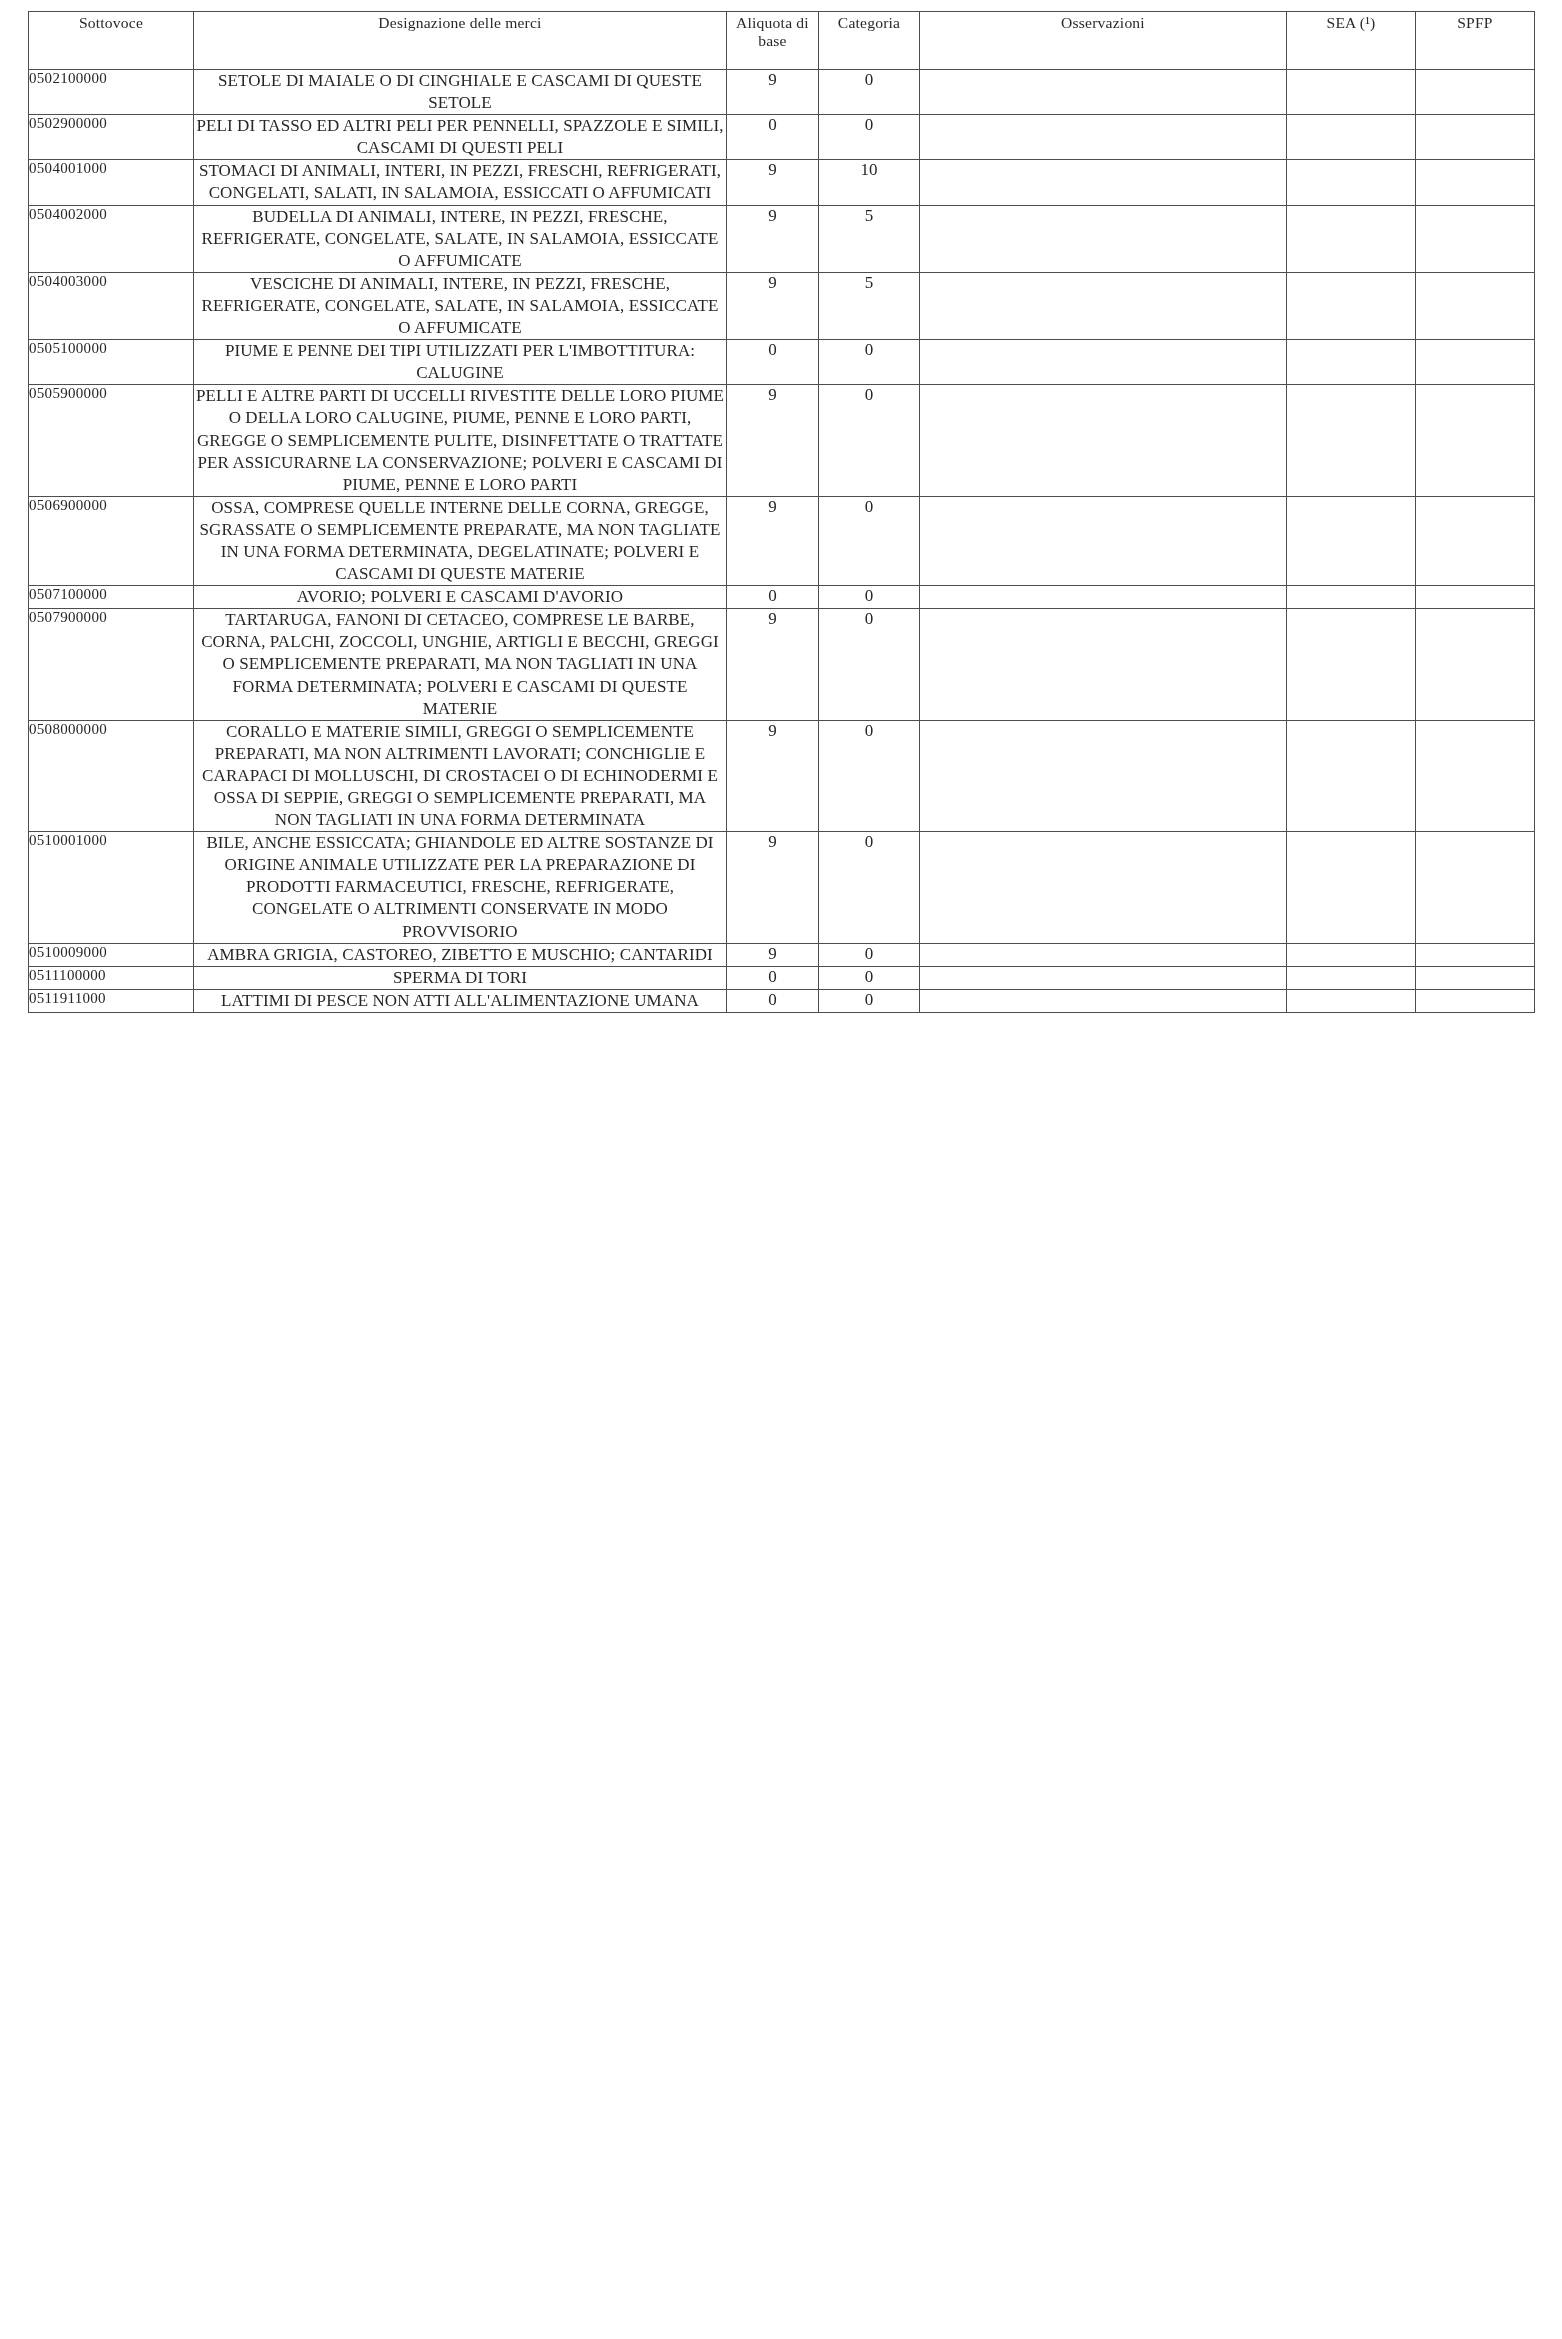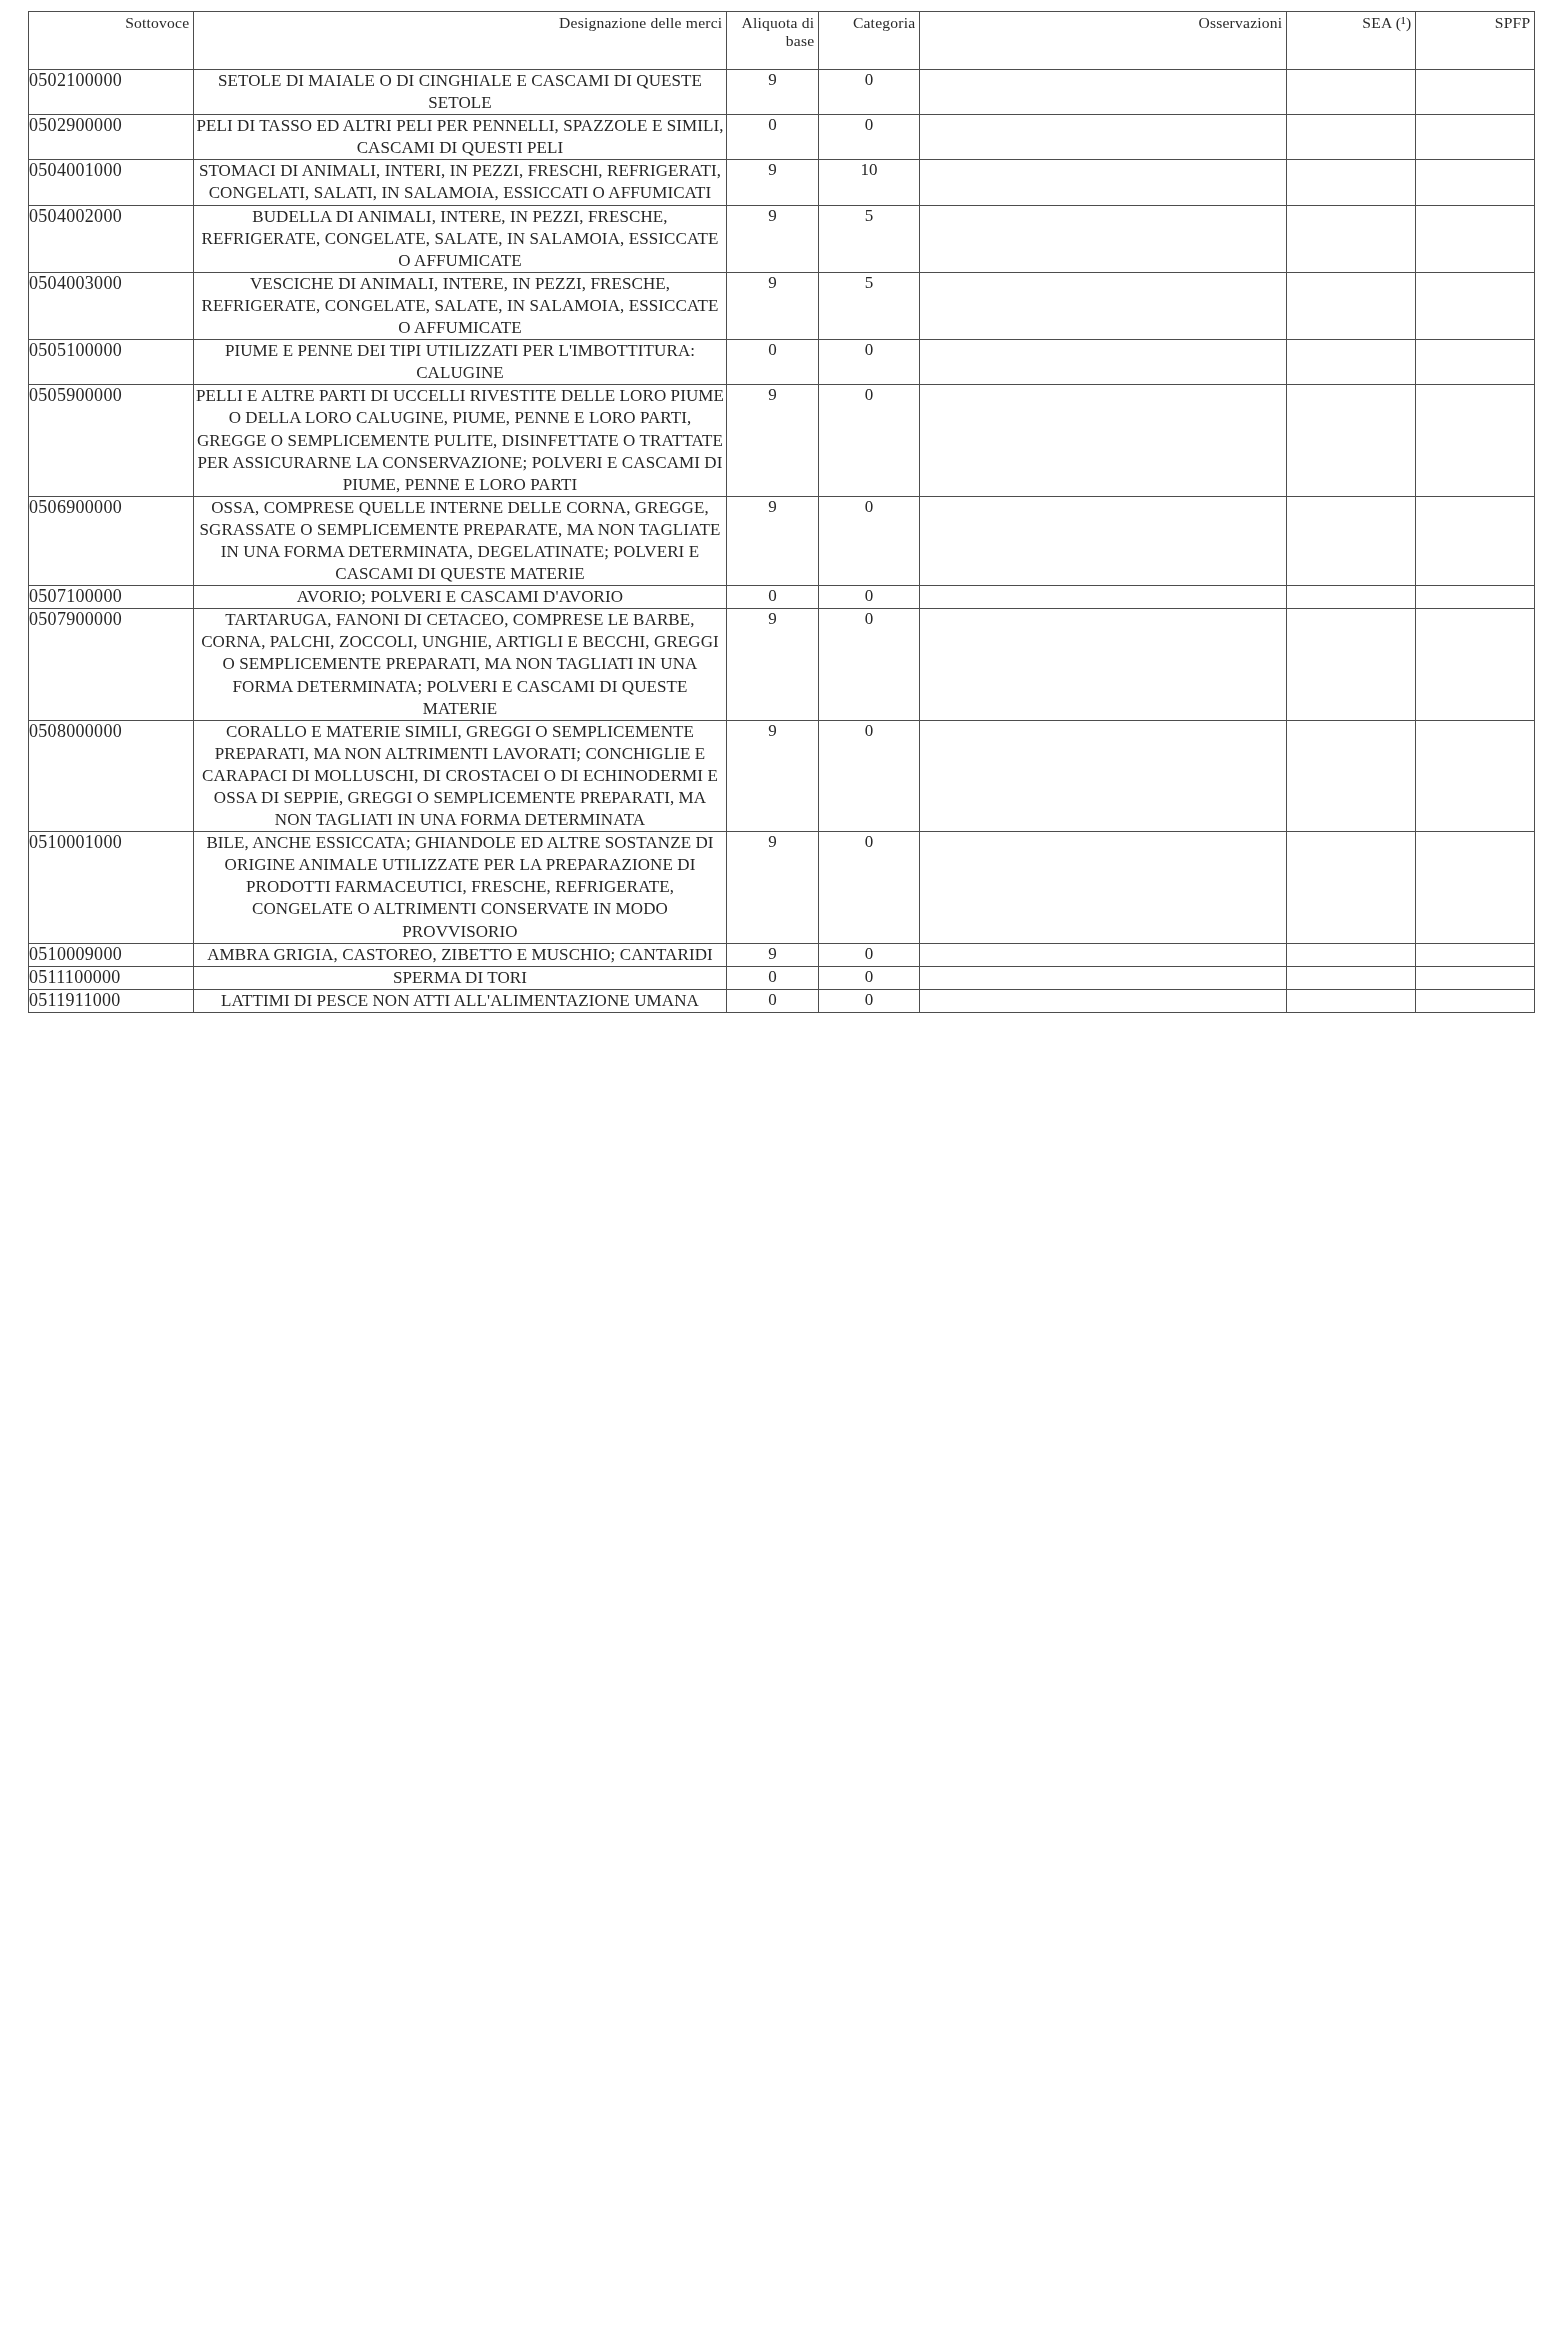--- a/index.html
+++ b/index.html
@@ -36,33 +36,33 @@
   table.tariff col.c-spfp { width: 119px; }
 
   table.tariff th, table.tariff td {
     border: 0.9px solid #4d4d4d;
     vertical-align: top;
     padding: 0;
   }
   thead th {
     font-weight: normal;
     font-size: 15.6px;
-    text-align: right;
+    text-align: center;
     vertical-align: middle;
     height: 57px;
     letter-spacing: 0.2px;
     color: #2a2a2a;
   }
   thead th .hd {
     display: block;
     line-height: 1.15;
     padding: 1.8px 3.7px;
   }
   td.code {
-    font-size: 18px;
+    font-size: 15px;
     padding: 12px 0 12px 11px;
     letter-spacing: 0.3px;
     white-space: nowrap;
     color: #262626;
   }
   td.desc {
     font-size: 17px;
     padding: 12px 9.2px 13px 11px;
     line-height: 1.30;
     letter-spacing: 0.1px;

